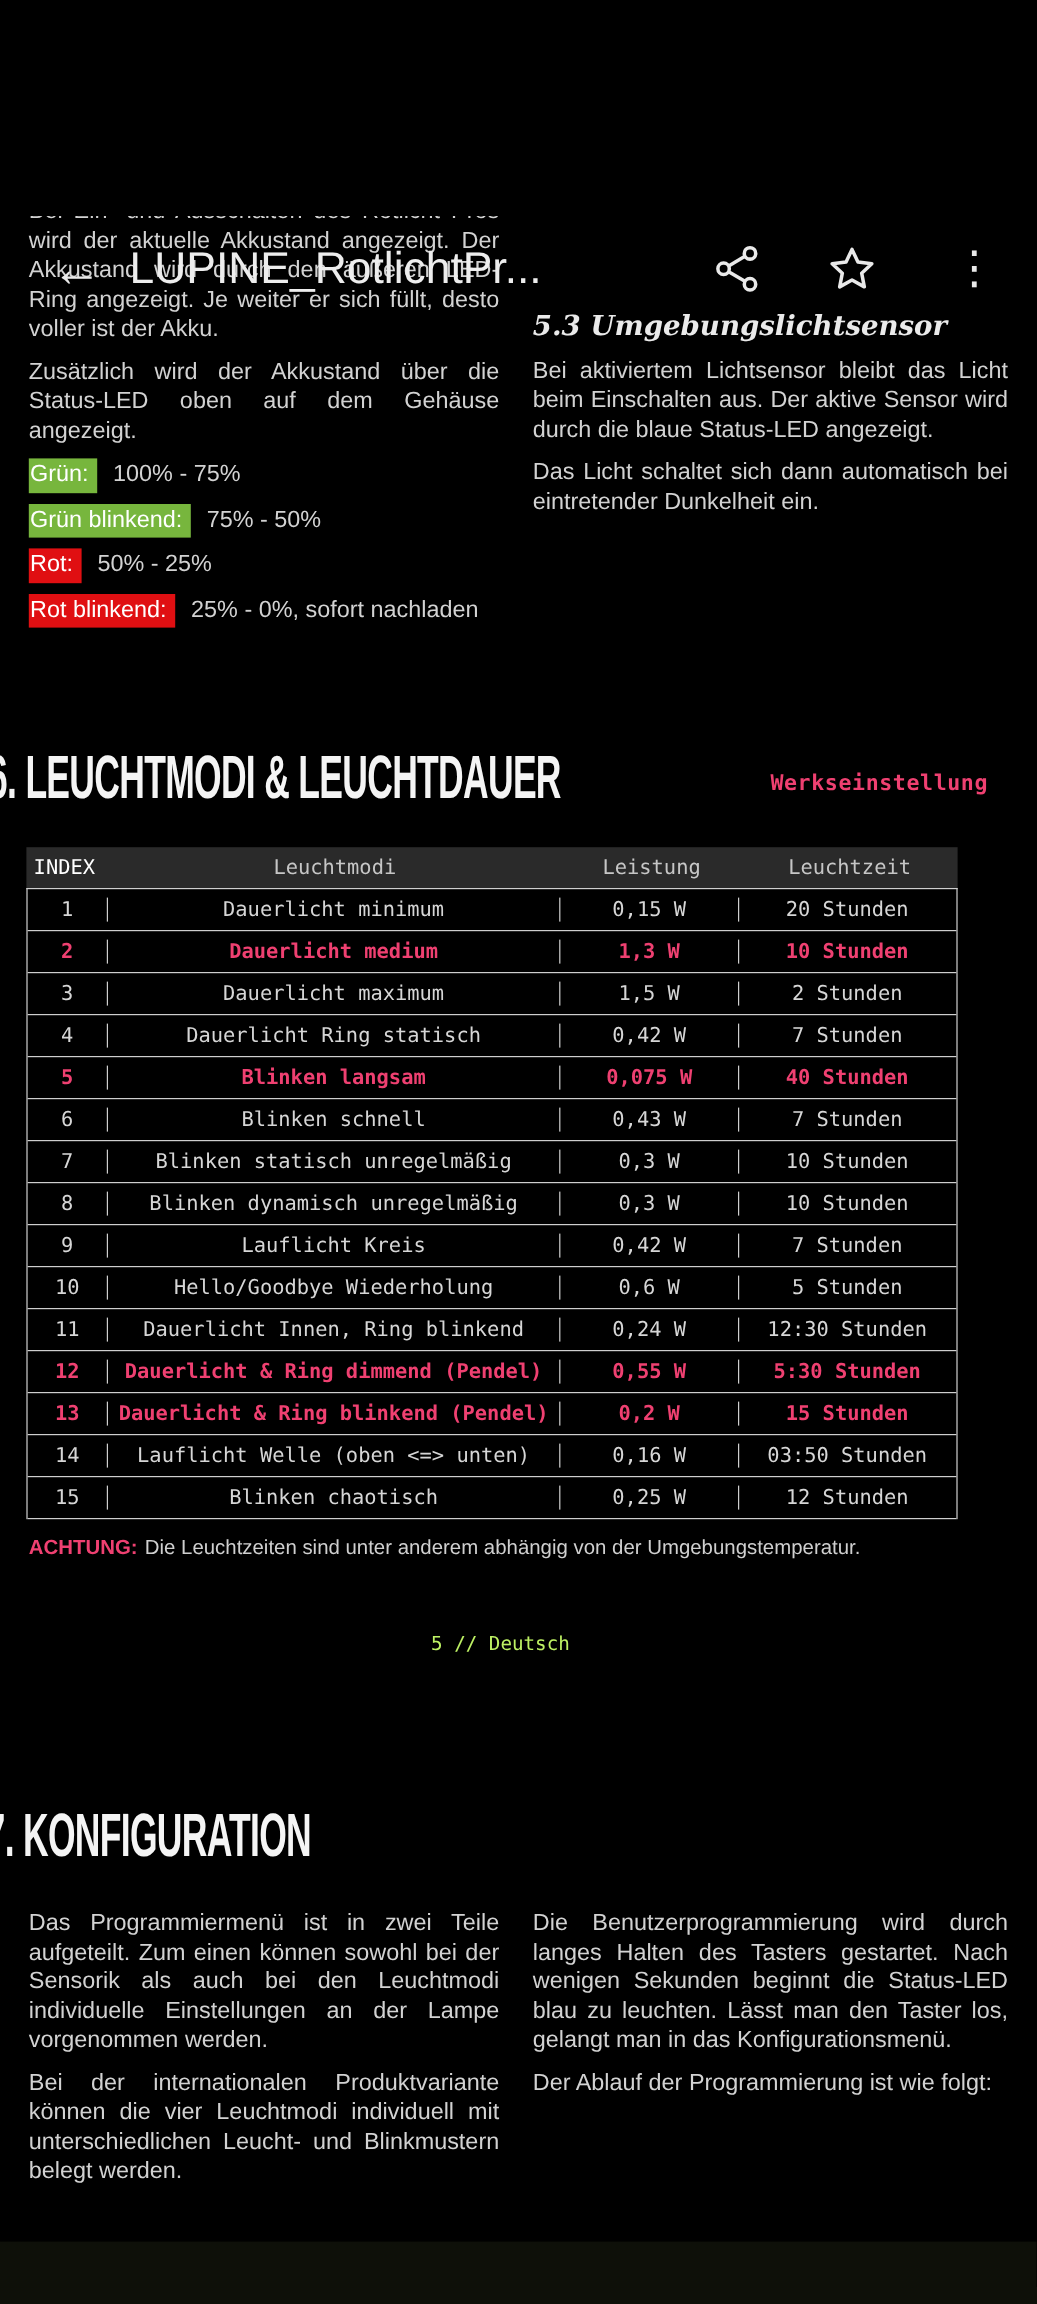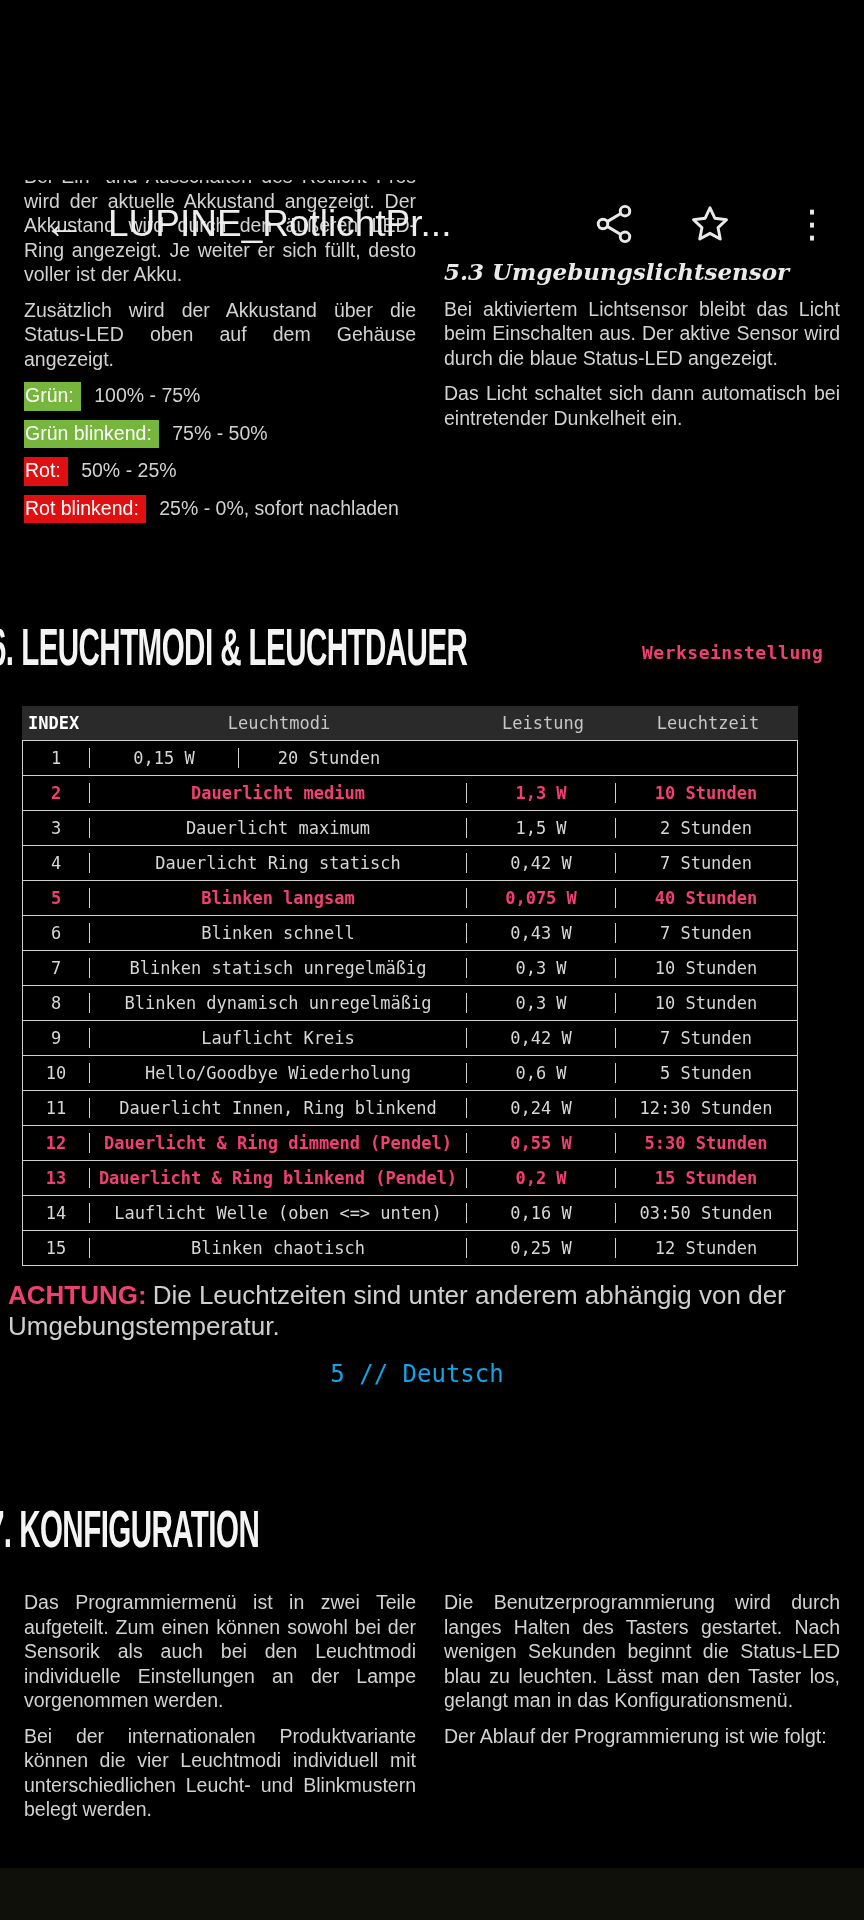--- a/index.html
+++ b/index.html
@@ -37,37 +37,37 @@
   .head6{top:624px;}
   .head6 .big-head{margin-left:-10px;}
   .head7{top:1506px;}
   .head7 .big-head{margin-left:-12px;}
   .factory-tag{position:absolute;left:642px;top:642px;font-family:"DejaVu Sans Mono",monospace;
                font-weight:bold;font-size:18px;color:#ef4071;letter-spacing:0.5px;}
   
   .modes-table{position:absolute;left:22px;top:706px;width:776px;
                font-family:"DejaVu Sans Mono",monospace;font-size:17px;color:#d6d6d6;}
   .t-header{display:flex;background:#2a2a2a;height:34px;align-items:center;color:#c6c6c6;}
-  .t-header .h-index{width:68px;padding-left:6px;box-sizing:border-box;font-weight:bold;color:#fff;text-align:left;}
+  .t-header .h-index{width:68px;padding-left:6px;box-sizing:border-box;font-weight:normal;color:#fff;text-align:left;}
   .t-header .h-mode{width:378px;text-align:center;}
   .t-header .h-power{width:150px;text-align:center;}
   .t-header .h-time{width:180px;text-align:center;}
   .t-body{border-top:1px solid #cfcfcf;border-left:1px solid #cfcfcf;border-right:1px solid #cfcfcf;}
   .t-row{display:flex;height:34px;align-items:center;border-bottom:1px solid #cfcfcf;}
   .t-row .c{box-sizing:border-box;text-align:center;overflow:hidden;white-space:nowrap;}
   .c-index{width:67px;border-right:1px solid #cfcfcf;}
   .c-mode{width:377px;border-right:1px solid #cfcfcf;}
   .c-power{width:149px;border-right:1px solid #cfcfcf;}
   .c-time{width:180px;}
   .t-row.hl{color:#ef4071;font-weight:bold;}
   
-  .notice{position:absolute;left:8px;top:1280px;width:800px;font-size:26px;color:#cfcfcf;}
+  .notice{position:absolute;left:24px;top:1280px;width:800px;font-size:17px;color:#cfcfcf;}
   .notice .warn{color:#ef4071;font-weight:bold;margin-right:6px;}
   .page-footer{position:absolute;left:0;top:1360px;width:834px;text-align:center;
-               font-family:"DejaVu Sans Mono",monospace;font-size:24px;color:#0ea5e9;}
+               font-family:"DejaVu Sans Mono",monospace;font-size:16px;color:#bef264;}
   
   .col-l6{left:24px;top:1590px;width:392px;}
   .col-r6{left:444px;top:1590px;width:396px;}
   
   .next-page-strip{position:absolute;left:0;top:1868px;width:864px;height:52px;background:#0e1009;}
 </style>
 </head>
 <body>
 
 <div class="screen">
@@ -110,20 +110,21 @@
     <div class="modes-table">
       <div class="t-header">
         <div class="h-index">INDEX</div>
         <div class="h-mode">Leuchtmodi</div>
         <div class="h-power">Leistung</div>
         <div class="h-time">Leuchtzeit</div>
       </div>
       <div class="t-body" id="table-body">
   <div class="t-row">
     <div class="c c-index">1</div>
+    <div class="c c-mode">Dauerlicht minimum</div>
     <div class="c c-power">0,15 W</div>
     <div class="c c-time">20 Stunden</div>
   </div>
 
   <div class="t-row hl">
     <div class="c c-index">2</div>
     <div class="c c-mode">Dauerlicht medium</div>
     <div class="c c-power">1,3 W</div>
     <div class="c c-time">10 Stunden</div>
   </div>

